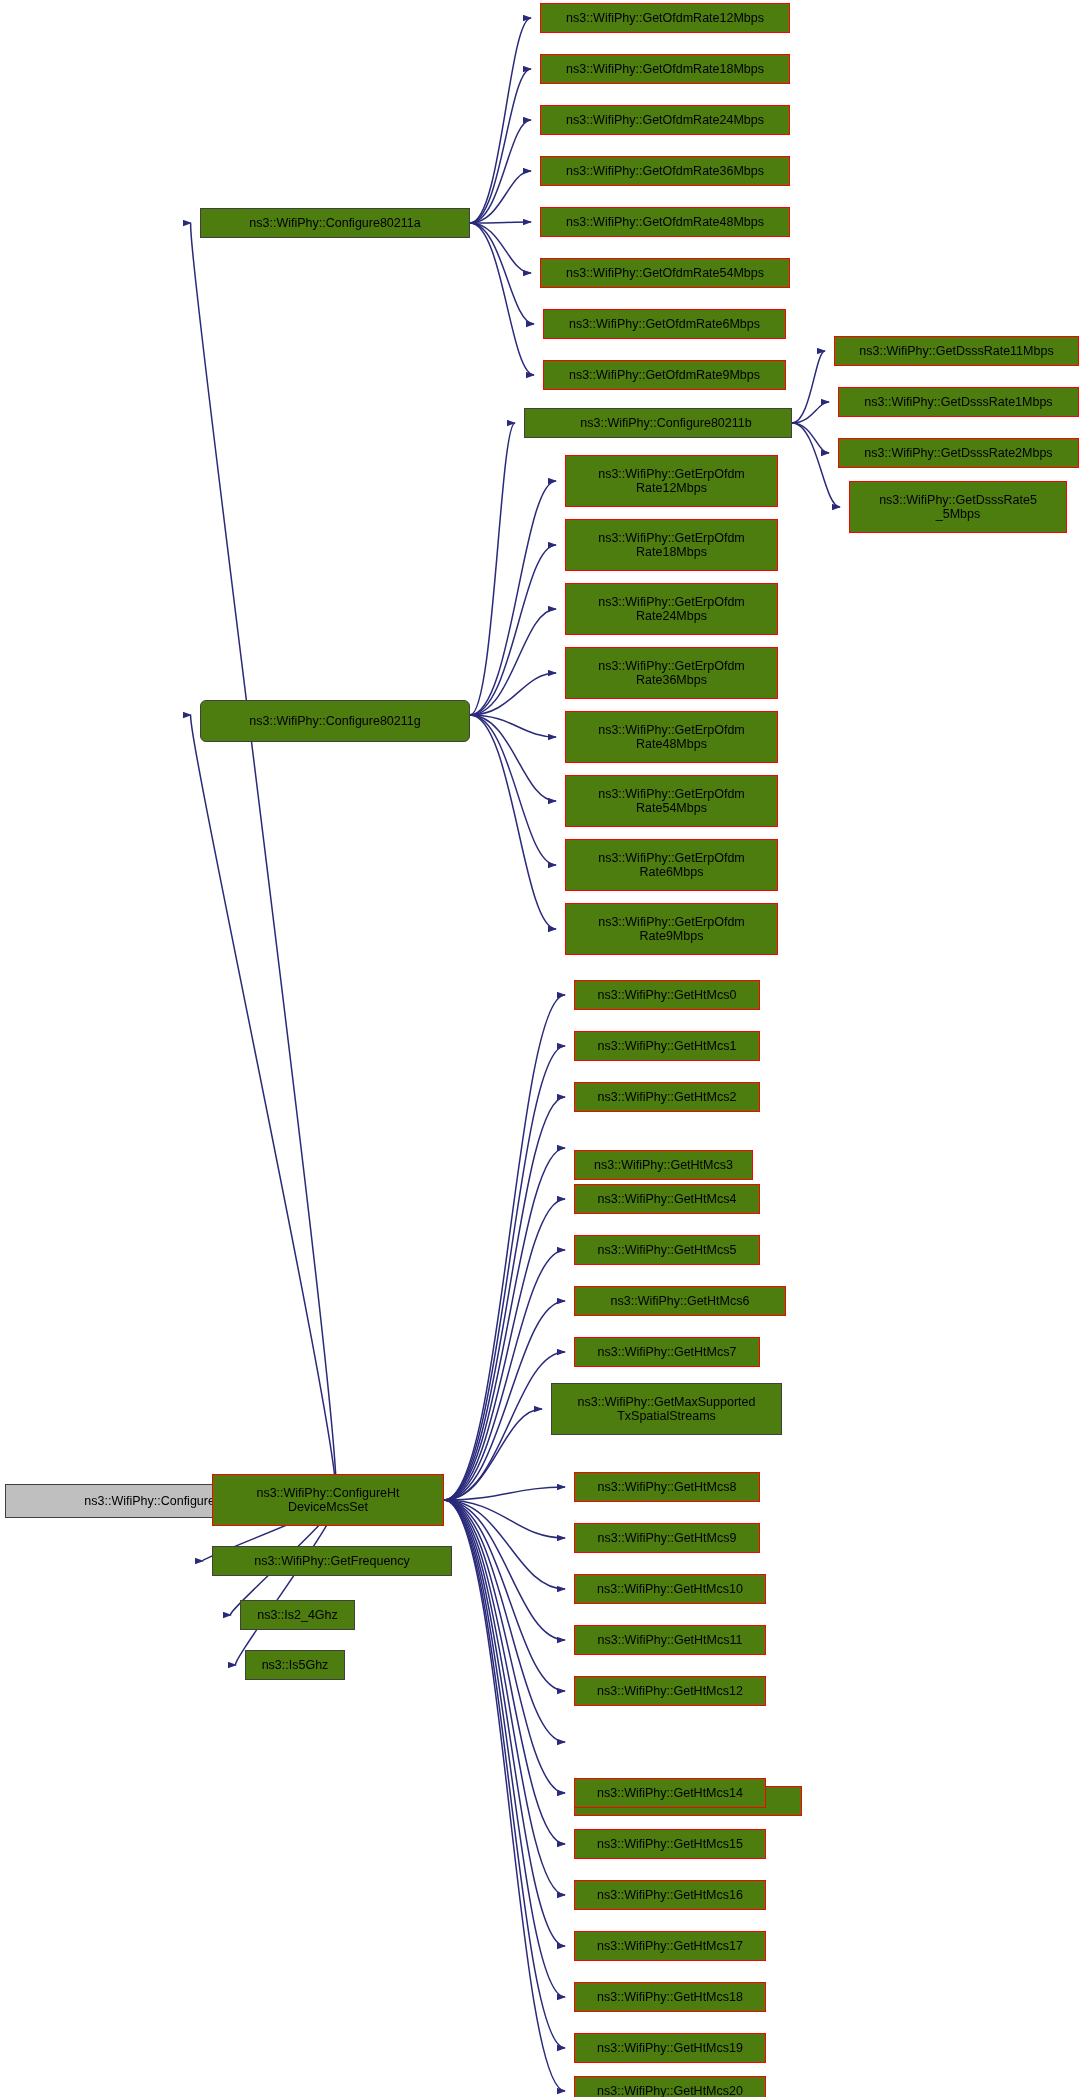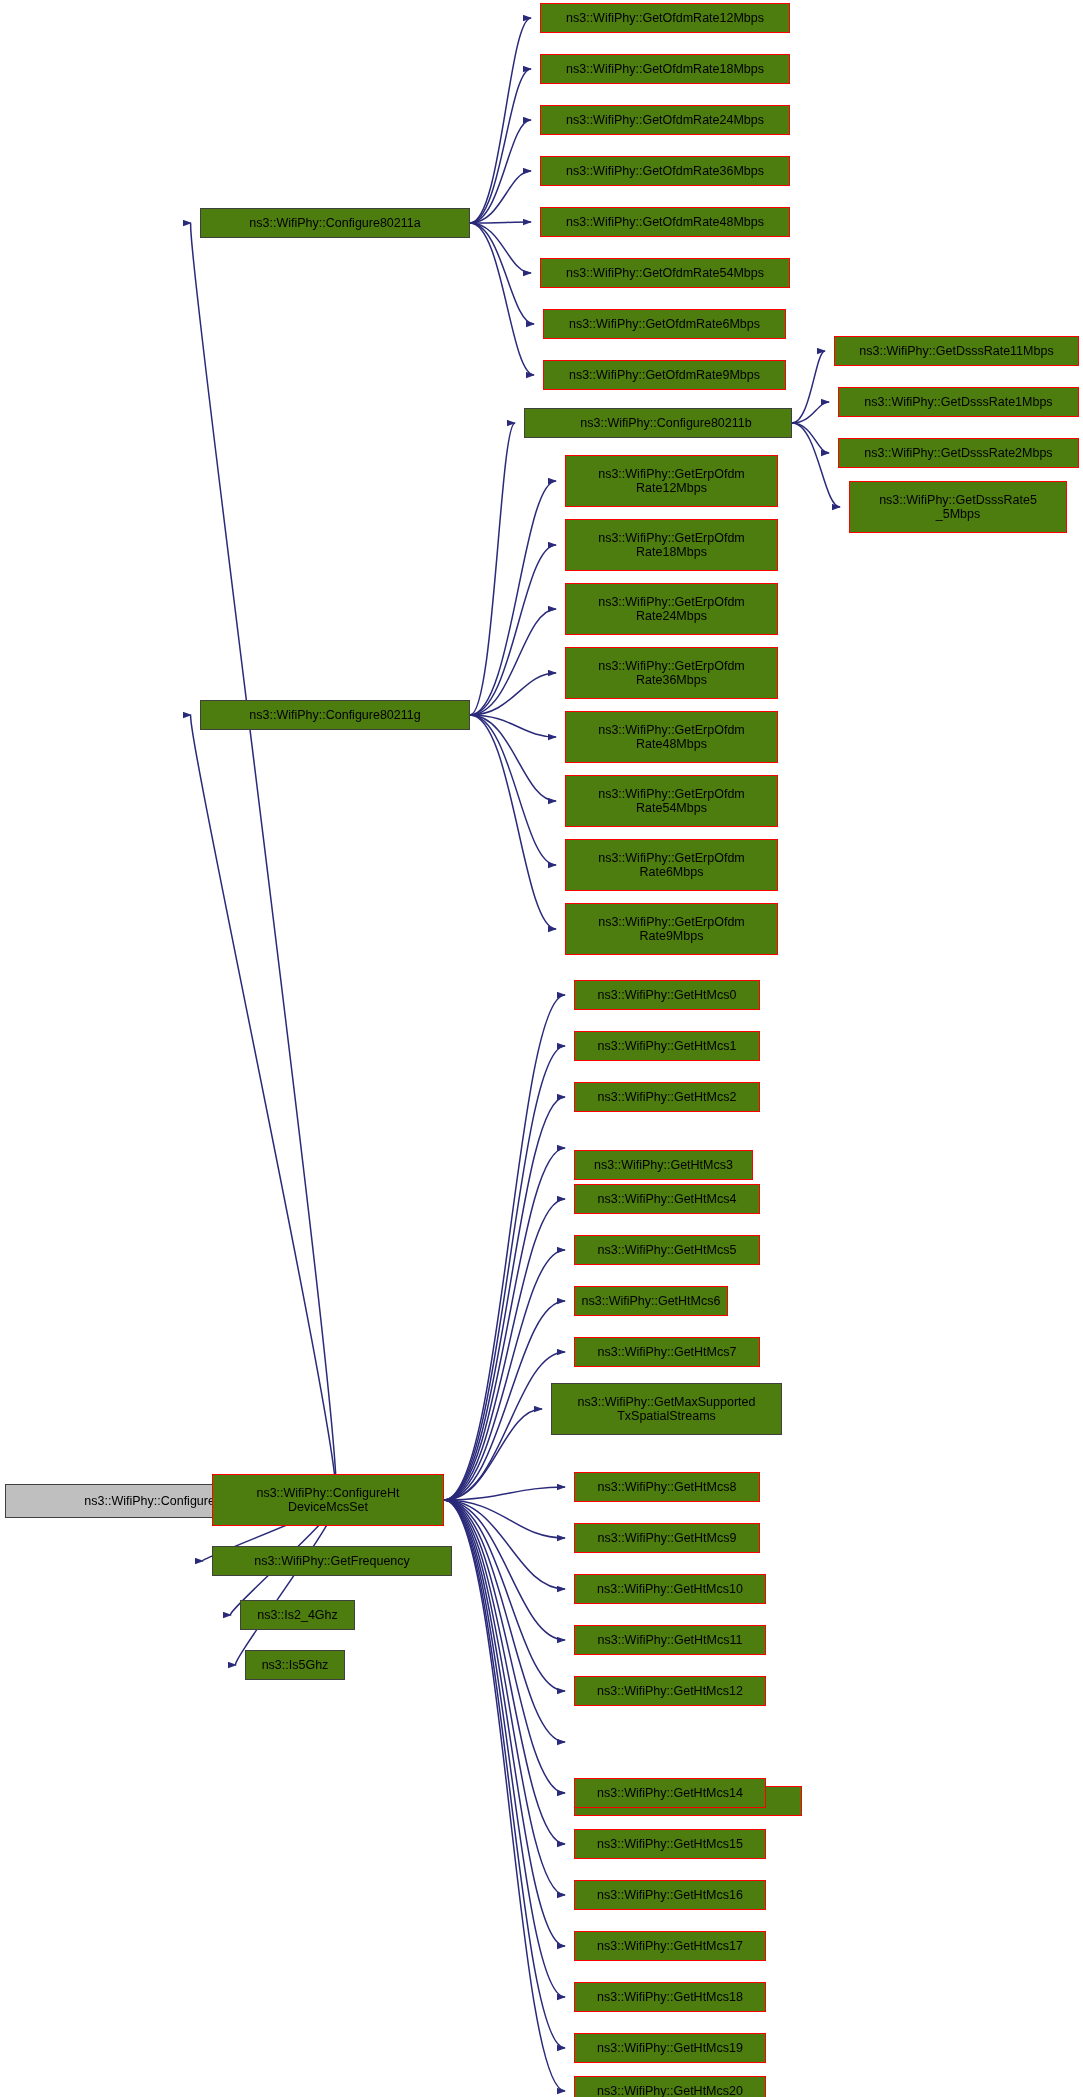--- a/index.html
+++ b/index.html
@@ -72,21 +72,21 @@
         <path d="M444,1500 C502.5,1500 515.5,1946 565,1946" marker-end="url(#arrow)"></path>
         <path d="M444,1500 C502.5,1500 515.5,1997 565,1997" marker-end="url(#arrow)"></path>
         <path d="M444,1500 C502.5,1500 515.5,2048 565,2048" marker-end="url(#arrow)"></path>
         <path d="M444,1500 C502.5,1500 515.5,2091 565,2091" marker-end="url(#arrow)"></path>
       </g>
   </svg>
   <div id="node-layer">
       <div class="node root" style="left: 5px; top: 1484px; width: 330px; height: 34px;">ns3::WifiPhy::Configure80211n</div>
       <div class="node gray" style="left: 200px; top: 208px; width: 270px; height: 30px;">ns3::WifiPhy::Configure80211a</div>
       <div class="node gray" style="left: 524px; top: 408px; width: 268px; height: 30px; padding-left: 16px;">ns3::WifiPhy::Configure80211b</div>
-      <div class="node gray" style="left: 200px; top: 700px; width: 270px; height: 30px;">ns3::WifiPhy::Configure80211g</div>
+      <div class="node gray" style="left: 200px; top: 700px; width: 270px; height: 42px; border-radius: 6px;">ns3::WifiPhy::Configure80211g</div>
       <div class="node red" style="left: 212px; top: 1474px; width: 232px; height: 52px;">ns3::WifiPhy::ConfigureHt
 DeviceMcsSet</div>
       <div class="node gray" style="left: 212px; top: 1546px; width: 240px; height: 30px;">ns3::WifiPhy::GetFrequency</div>
       <div class="node gray" style="left: 240px; top: 1600px; width: 115px; height: 30px;">ns3::Is2_4Ghz</div>
       <div class="node gray" style="left: 245px; top: 1650px; width: 100px; height: 30px;">ns3::Is5Ghz</div>
       <div class="node red" style="left: 540px; top: 3px; width: 250px; height: 30px;">ns3::WifiPhy::GetOfdmRate12Mbps</div>
       <div class="node red" style="left: 540px; top: 54px; width: 250px; height: 30px;">ns3::WifiPhy::GetOfdmRate18Mbps</div>
       <div class="node red" style="left: 540px; top: 105px; width: 250px; height: 30px;">ns3::WifiPhy::GetOfdmRate24Mbps</div>
       <div class="node red" style="left: 540px; top: 156px; width: 250px; height: 30px;">ns3::WifiPhy::GetOfdmRate36Mbps</div>
       <div class="node red" style="left: 540px; top: 207px; width: 250px; height: 30px;">ns3::WifiPhy::GetOfdmRate48Mbps</div>
@@ -113,21 +113,21 @@
       <div class="node red" style="left: 565px; top: 839px; width: 213px; height: 52px;">ns3::WifiPhy::GetErpOfdm
 Rate6Mbps</div>
       <div class="node red" style="left: 565px; top: 903px; width: 213px; height: 52px;">ns3::WifiPhy::GetErpOfdm
 Rate9Mbps</div>
       <div class="node red" style="left: 574px; top: 980px; width: 186px; height: 30px;">ns3::WifiPhy::GetHtMcs0</div>
       <div class="node red" style="left: 574px; top: 1031px; width: 186px; height: 30px;">ns3::WifiPhy::GetHtMcs1</div>
       <div class="node red" style="left: 574px; top: 1082px; width: 186px; height: 30px;">ns3::WifiPhy::GetHtMcs2</div>
       <div class="node red" style="left: 574px; top: 1150px; width: 179px; height: 30px;">ns3::WifiPhy::GetHtMcs3</div>
       <div class="node red" style="left: 574px; top: 1184px; width: 186px; height: 30px;">ns3::WifiPhy::GetHtMcs4</div>
       <div class="node red" style="left: 574px; top: 1235px; width: 186px; height: 30px;">ns3::WifiPhy::GetHtMcs5</div>
-      <div class="node red" style="left: 574px; top: 1286px; width: 154px; height: 30px;">ns3::WifiPhy::GetHtMcs6</div>
+      <div class="node red" style="left: 574px; top: 1286px; width: 212px; height: 30px;">ns3::WifiPhy::GetHtMcs6</div>
       <div class="node red" style="left: 574px; top: 1337px; width: 186px; height: 30px;">ns3::WifiPhy::GetHtMcs7</div>
       <div class="node gray" style="left: 551px; top: 1383px; width: 231px; height: 52px;">ns3::WifiPhy::GetMaxSupported
 TxSpatialStreams</div>
       <div class="node red" style="left: 574px; top: 1472px; width: 186px; height: 30px;">ns3::WifiPhy::GetHtMcs8</div>
       <div class="node red" style="left: 574px; top: 1523px; width: 186px; height: 30px;">ns3::WifiPhy::GetHtMcs9</div>
       <div class="node red" style="left: 574px; top: 1574px; width: 192px; height: 30px;">ns3::WifiPhy::GetHtMcs10</div>
       <div class="node red" style="left: 574px; top: 1625px; width: 192px; height: 30px;">ns3::WifiPhy::GetHtMcs11</div>
       <div class="node red" style="left: 574px; top: 1676px; width: 192px; height: 30px;">ns3::WifiPhy::GetHtMcs12</div>
       <div class="node red" style="left: 574px; top: 1786px; width: 228px; height: 30px;">ns3::WifiPhy::GetHtMcs13</div>
       <div class="node red" style="left: 574px; top: 1778px; width: 192px; height: 30px;">ns3::WifiPhy::GetHtMcs14</div>

